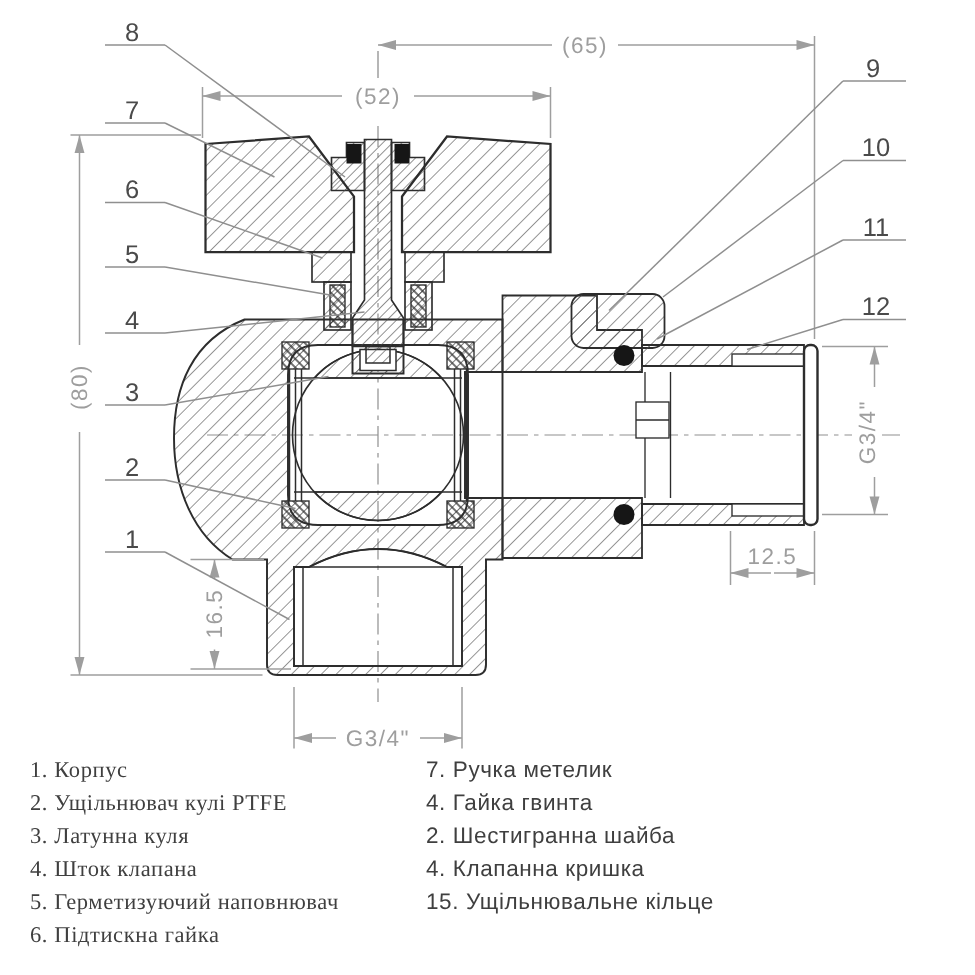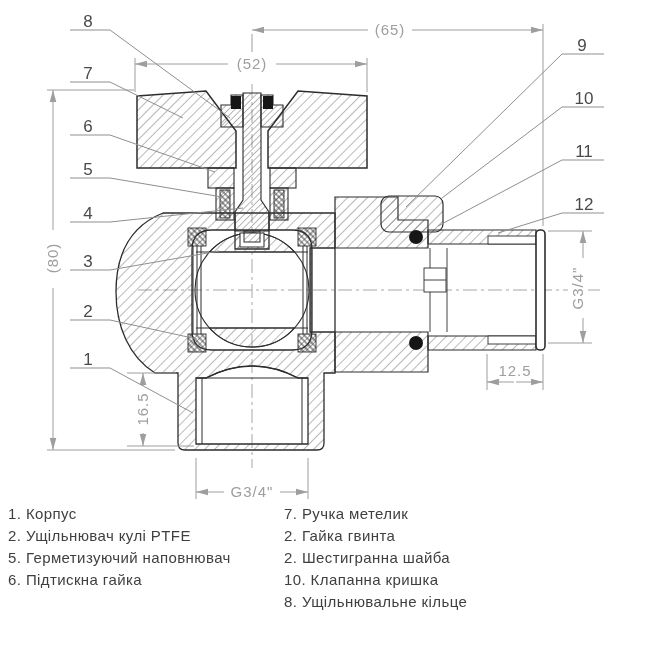--- a/index.html
+++ b/index.html
@@ -2,21 +2,21 @@
 <html><head>
 <meta charset="utf-8">
 <style>
   html,body{margin:0;padding:0;background:#fff;}
   .page{position:relative;width:650px;height:650px;background:#ffffff;overflow:hidden;
         font-family:"Liberation Sans", sans-serif;}
   svg{position:absolute;left:0;top:0;}
   .legend{position:absolute;left:0;top:503px;width:650px;color:#3f3f3f;
           font-size:15px;letter-spacing:.4px;}
   .legend-col{position:absolute;top:0;}
-  .legend-col.left{left:8px;width:250px;}
+  .legend-col.left{left:20px;width:250px;font-family:Liberation Serif, serif;}
   .legend-col.right{left:284px;width:240px;}
   .legend-row{height:22px;line-height:22px;white-space:nowrap;}
   text{font-family:"Liberation Sans", sans-serif;}
   .dimtxt{fill:#9e9e9e;font-size:15px;letter-spacing:1px;}
   .callout{fill:#4a4a4a;font-size:17px;}
 </style>
 </head>
 <body>
 
 <div class="page">
@@ -230,25 +230,27 @@
     <text class="callout" x="584" y="104" text-anchor="middle">10</text>
     <text class="callout" x="584" y="157" text-anchor="middle">11</text>
     <text class="callout" x="584" y="210" text-anchor="middle">12</text>
   </g>
 </svg>
 
   <div class="legend">
     <div class="legend-col left">
       <div class="legend-row">1. Корпус</div>
       <div class="legend-row">2. Ущільнювач кулі PTFE</div>
+      <div class="legend-row">3. Латунна куля</div>
+      <div class="legend-row">4. Шток клапана</div>
       <div class="legend-row">5. Герметизуючий наповнювач</div>
       <div class="legend-row">6. Підтискна гайка</div>
     </div>
     <div class="legend-col right">
       <div class="legend-row">7. Ручка метелик</div>
-      <div class="legend-row">2. Гайка гвинта</div>
+      <div class="legend-row">4. Гайка гвинта</div>
       <div class="legend-row">2. Шестигранна шайба</div>
-      <div class="legend-row">10. Клапанна кришка</div>
-      <div class="legend-row">8. Ущільнювальне кільце</div>
+      <div class="legend-row">4. Клапанна кришка</div>
+      <div class="legend-row">15. Ущільнювальне кільце</div>
     </div>
   </div>
 
 </div>
 
 </body></html>

